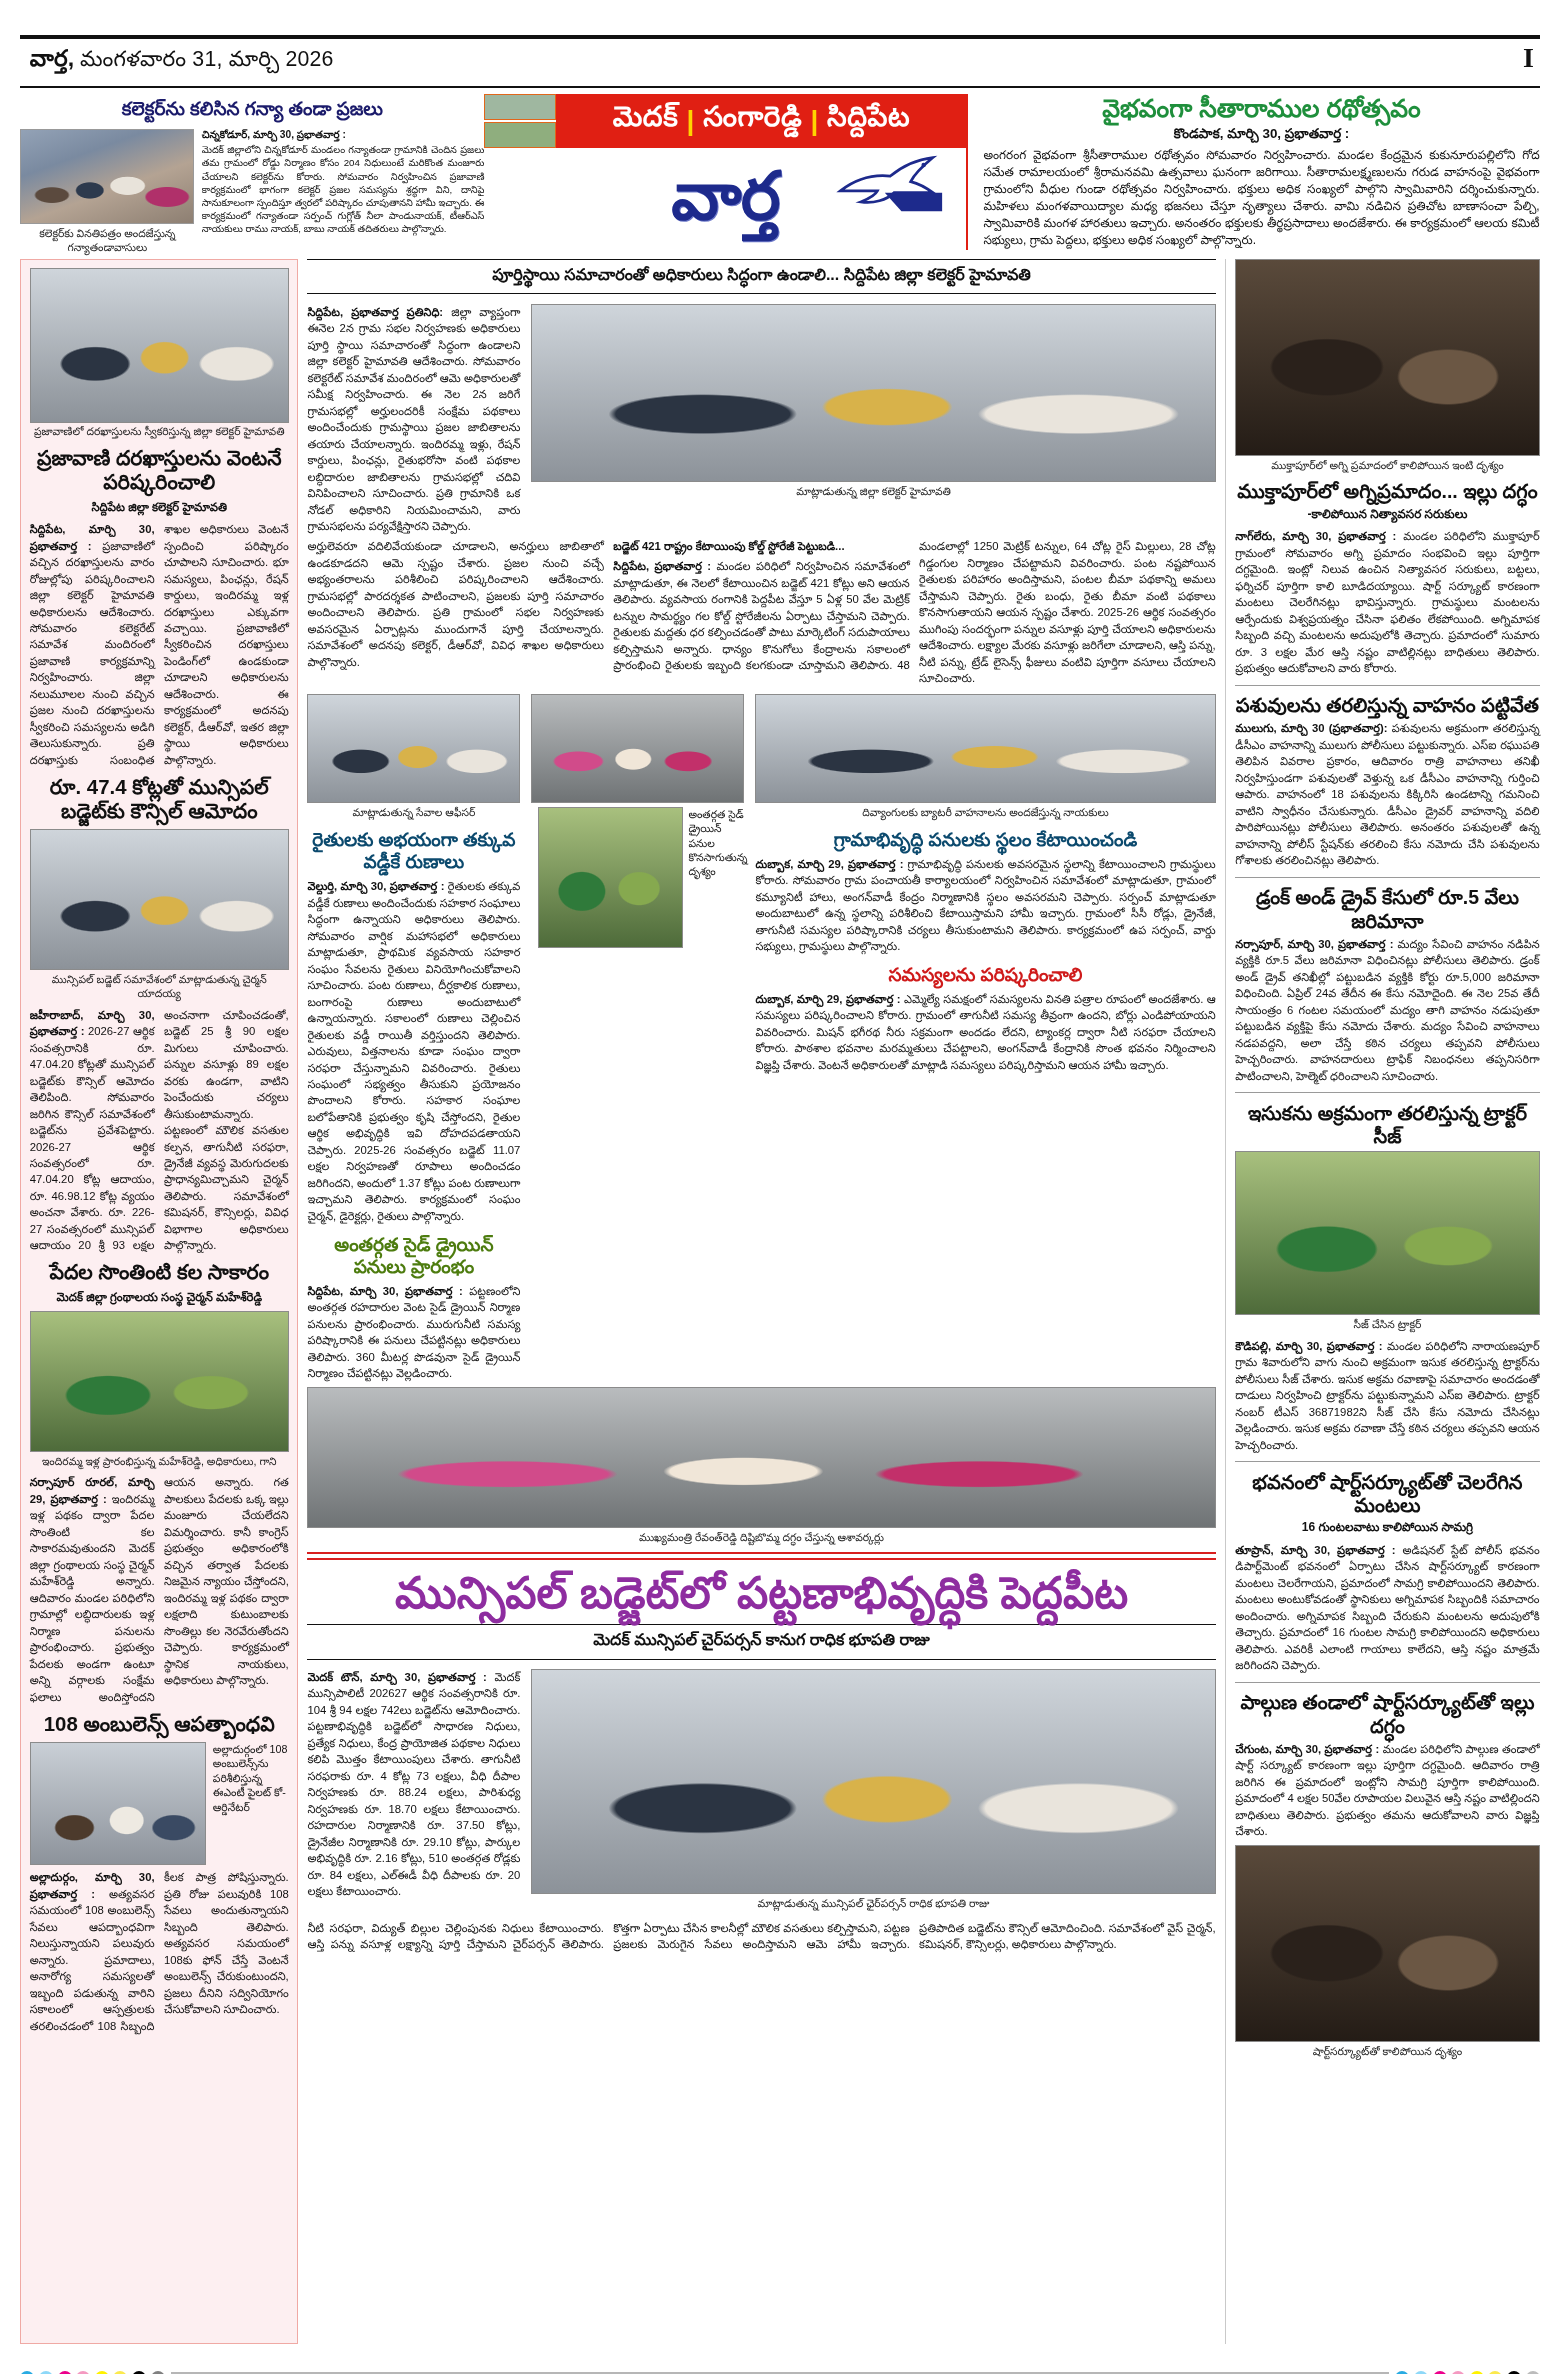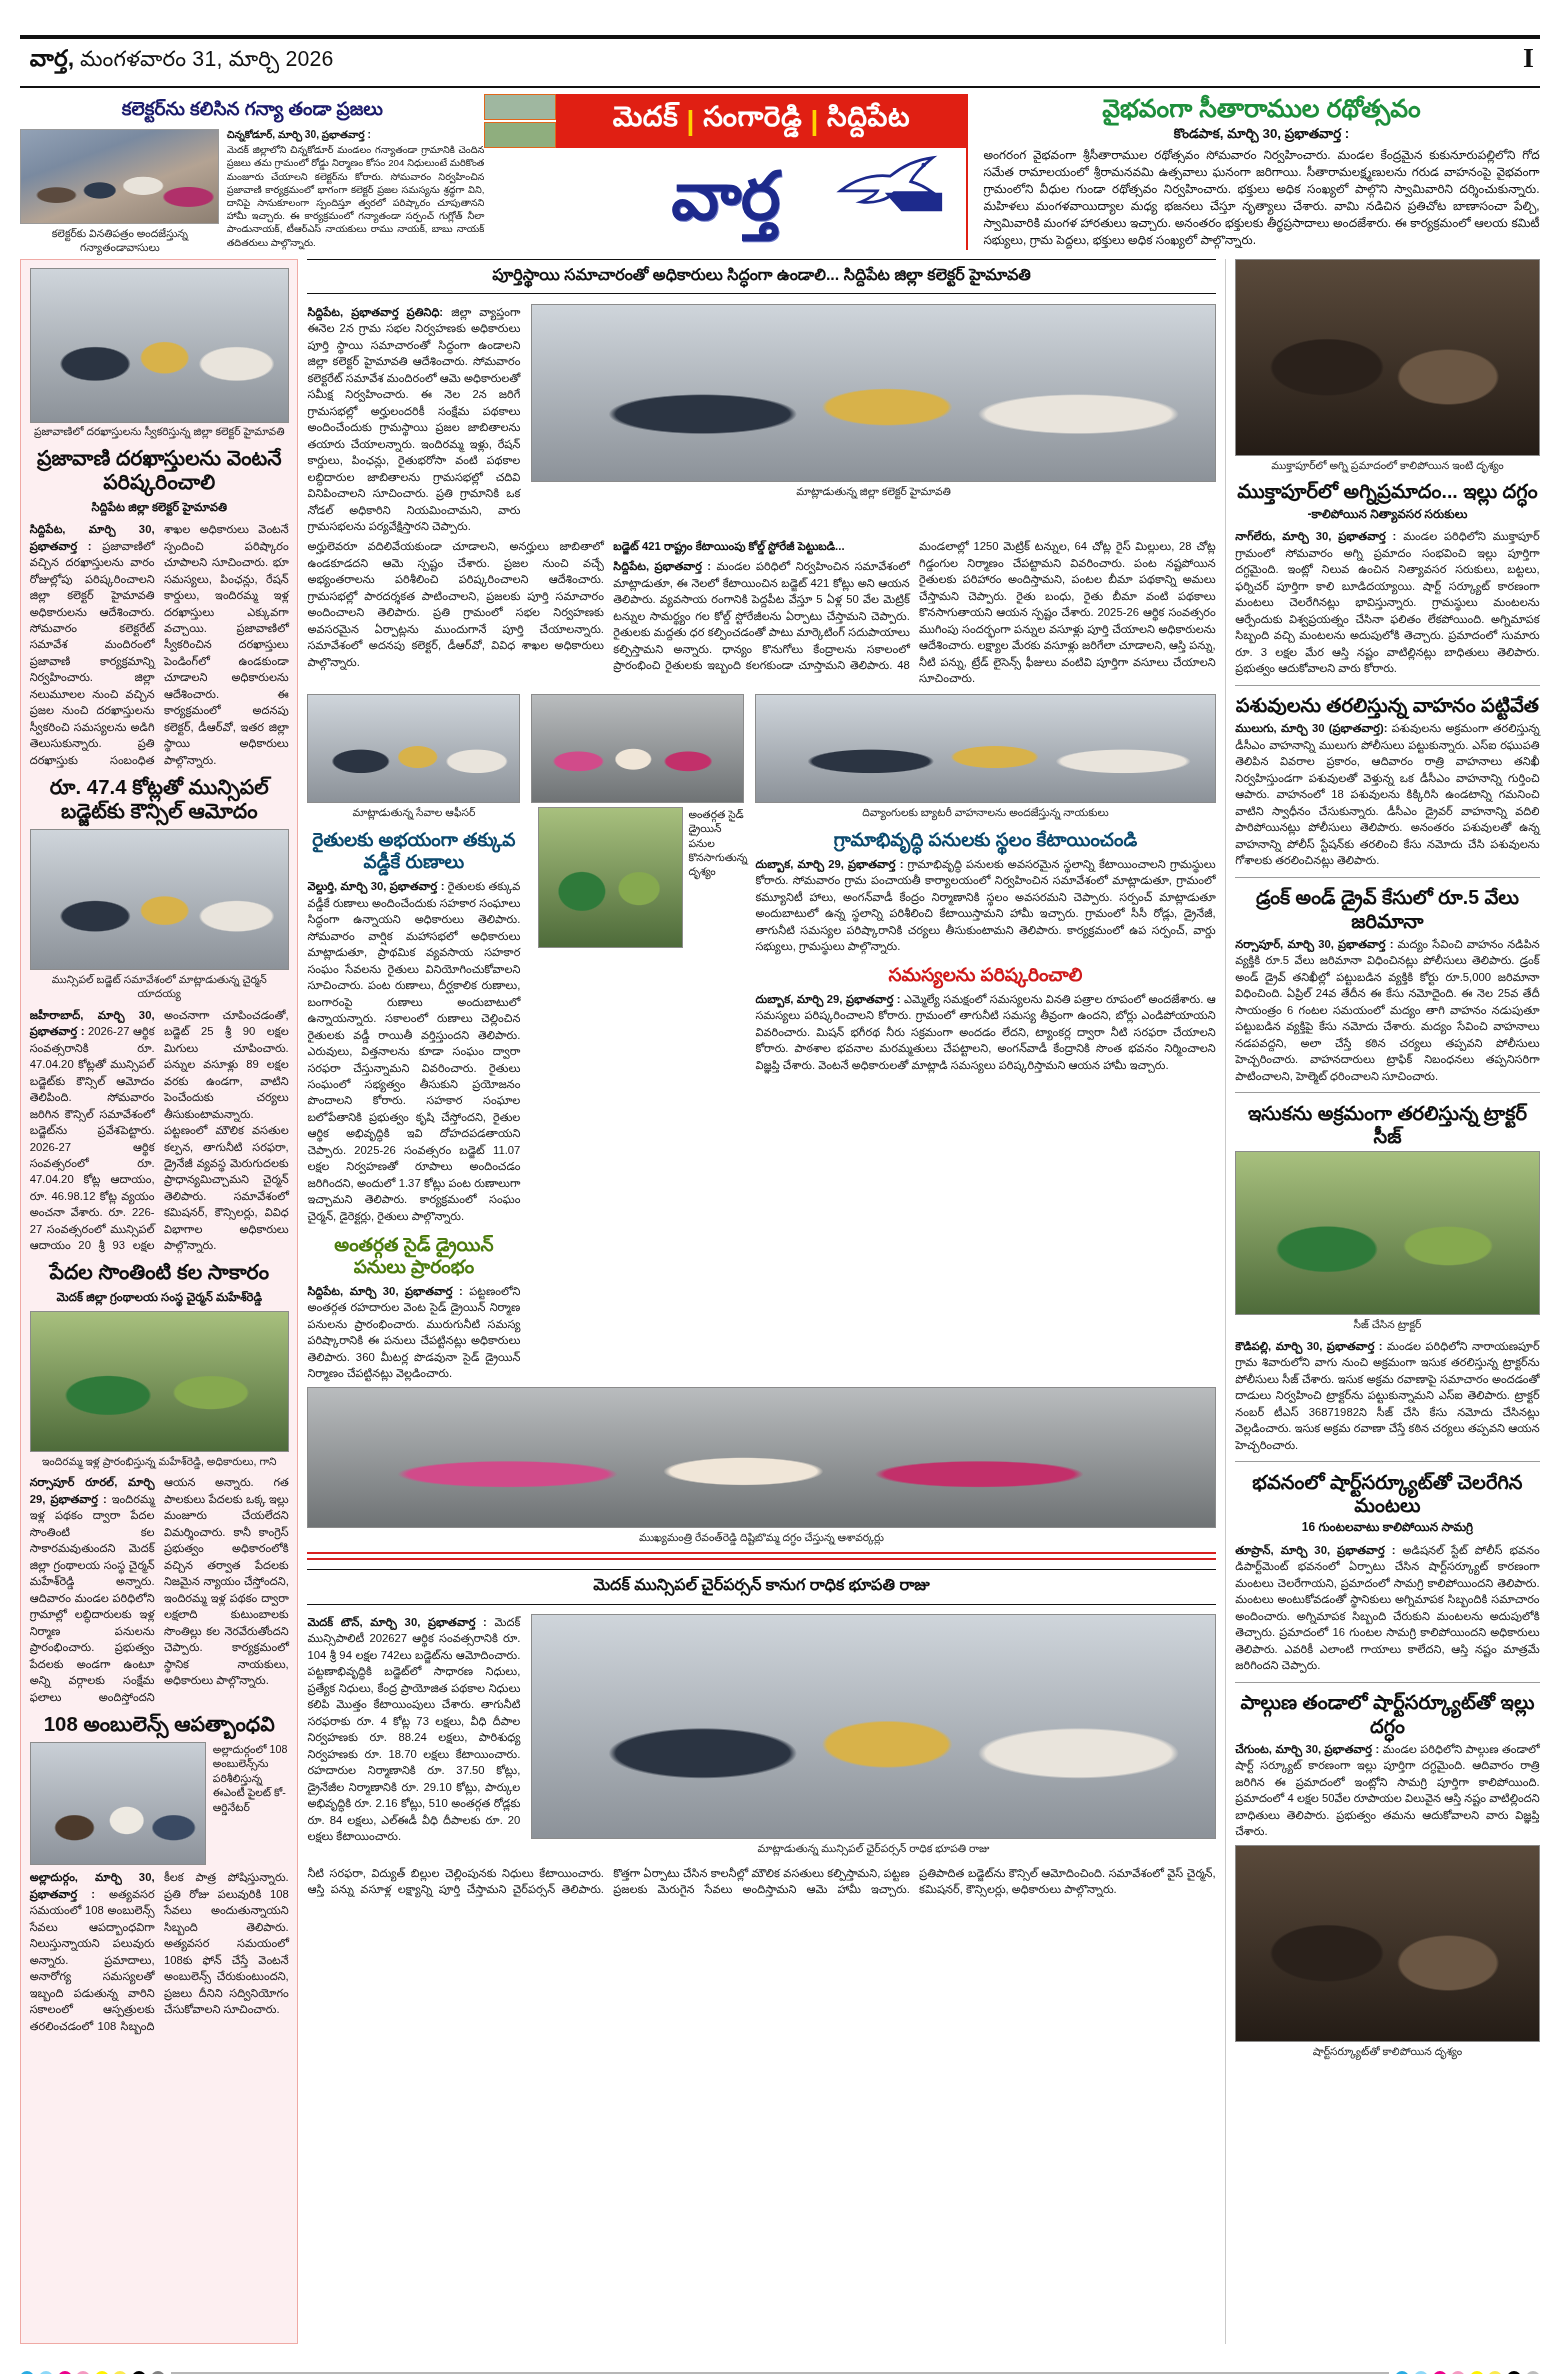--- a/index.html
+++ b/index.html
@@ -163,21 +163,21 @@
     </div>
     <div class="rule-thin"></div>
     <div class="folio">I</div>
   </div>
 
   <div class="masthead">
 
     <div class="mh-left">
       <div class="hl">కలెక్టర్‌ను కలిసిన గన్యా తండా ప్రజలు</div>
       <div style="display:flex;gap:7.4px;">
-        <div style="width:199px;">
+        <div style="width:174px;">
           <div class="photo"></div>
           <div class="cap">కలెక్టర్‌కు వినతిపత్రం అందజేస్తున్న గన్యాతండావాసులు</div>
         </div>
         <div style="flex:1;">
           <div style="font-size:10.2px;font-weight:bold;">చిన్నకోడూర్, మార్చి 30, ప్రభాతవార్త :</div>
           <div style="font-size:9.7px;line-height:1.36;text-align:justify;">మెదక్ జిల్లాలోని చిన్నకోడూర్ మండలం గన్యాతండా గ్రామానికి చెందిన ప్రజలు తమ గ్రామంలో రోడ్డు నిర్మాణం కోసం 204 నిధులుంటే మరికొంత మంజూరు చేయాలని కలెక్టర్‌ను కోరారు. సోమవారం నిర్వహించిన ప్రజావాణి కార్యక్రమంలో భాగంగా కలెక్టర్ ప్రజల సమస్యను శ్రద్ధగా విని, దానిపై సానుకూలంగా స్పందిస్తూ త్వరలో పరిష్కారం చూపుతానని హామీ ఇచ్చారు. ఈ కార్యక్రమంలో గన్యాతండా సర్పంచ్ గుగ్లోత్ నీలా పాండునాయక్, టీఆర్ఎస్ నాయకులు రాము నాయక్, బాబు నాయక్ తదితరులు పాల్గొన్నారు.</div>
         </div>
       </div>
     </div>
 
@@ -318,20 +318,21 @@
             <span class="byline-b">దుబ్బాక, మార్చి 29, ప్రభాతవార్త :</span>
             <span>ఎమ్మెల్యే సమక్షంలో సమస్యలను వినతి పత్రాల రూపంలో అందజేశారు. ఆ సమస్యలు పరిష్కరించాలని కోరారు. గ్రామంలో తాగునీటి సమస్య తీవ్రంగా ఉందని, బోర్లు ఎండిపోయాయని వివరించారు. మిషన్ భగీరథ నీరు సక్రమంగా అందడం లేదని, ట్యాంకర్ల ద్వారా నీటి సరఫరా చేయాలని కోరారు. పాఠశాల భవనాల మరమ్మతులు చేపట్టాలని, అంగన్‌వాడీ కేంద్రానికి సొంత భవనం నిర్మించాలని విజ్ఞప్తి చేశారు. వెంటనే అధికారులతో మాట్లాడి సమస్యలు పరిష్కరిస్తామని ఆయన హామీ ఇచ్చారు.</span>
           </div>
         </div>
       </div>
 
       <div class="photo-box photo-road" style="height:139px;margin-top:5.6px;"></div>
       <div class="cap">ముఖ్యమంత్రి రేవంత్‌రెడ్డి దిష్టిబొమ్మ దగ్ధం చేస్తున్న ఆశావర్కర్లు</div>
 
       <div class="dbl-rule"></div>
+      <div class="mega-purple">మున్సిపల్ బడ్జెట్‌లో పట్టణాభివృద్ధికి పెద్దపీట</div>
       <div class="kicker" style="border:none;border-top:1.9px solid #111;border-bottom:1.9px solid #111;">మెదక్ మున్సిపల్ చైర్‌పర్సన్ కానుగ రాధిక భూపతి రాజు</div>
 
       <div style="display:flex;gap:11px;margin-top:5px;">
         <div style="width:213px;">
           <div class="body-txt">
             <span class="byline-b">మెదక్ టౌన్, మార్చి 30, ప్రభాతవార్త :</span>
             <span>మెదక్ మున్సిపాలిటీ 202627 ఆర్థిక సంవత్సరానికి రూ. 104 శ్రీ 94 లక్షల 742లు బడ్జెట్‌ను ఆమోదించారు. పట్టణాభివృద్ధికి బడ్జెట్‌లో సాధారణ నిధులు, ప్రత్యేక నిధులు, కేంద్ర ప్రాయోజిత పథకాల నిధులు కలిపి మొత్తం కేటాయింపులు చేశారు. తాగునీటి సరఫరాకు రూ. 4 కోట్ల 73 లక్షలు, వీధి దీపాల నిర్వహణకు రూ. 88.24 లక్షలు, పారిశుధ్య నిర్వహణకు రూ. 18.70 లక్షలు కేటాయించారు. రహదారుల నిర్మాణానికి రూ. 37.50 కోట్లు, డ్రైనేజీల నిర్మాణానికి రూ. 29.10 కోట్లు, పార్కుల అభివృద్ధికి రూ. 2.16 కోట్లు, 510 అంతర్గత రోడ్లకు రూ. 84 లక్షలు, ఎల్‌ఈడీ వీధి దీపాలకు రూ. 20 లక్షలు కేటాయించారు.</span>
           </div>
         </div>
         <div style="flex:1;">

